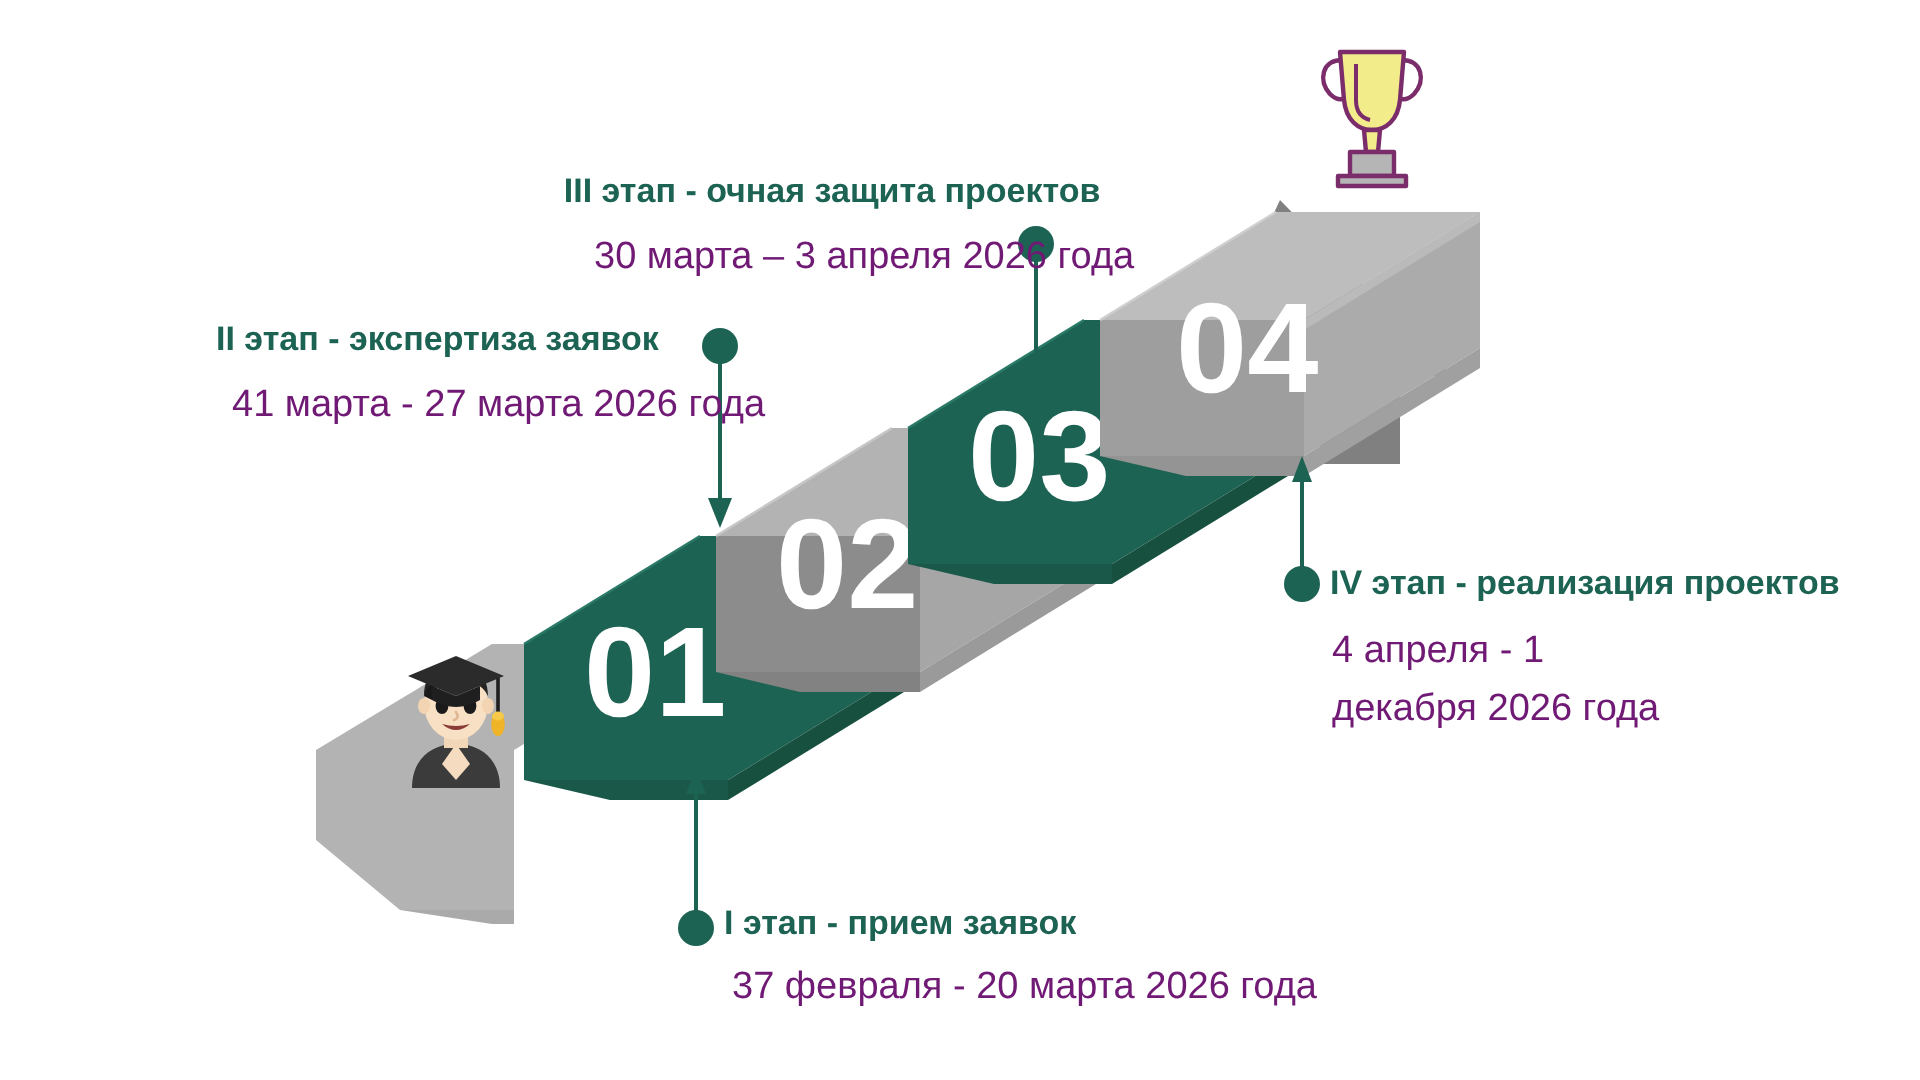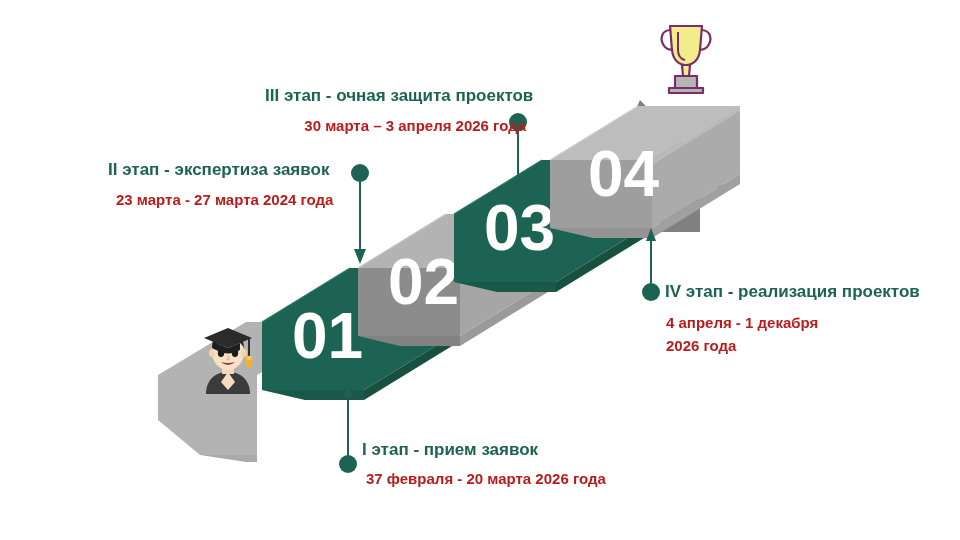--- a/index.html
+++ b/index.html
@@ -34,35 +34,35 @@
   }
   .callout-title {
     font-size: 17px;
     font-weight: bold;
     color: #1d6353;
     line-height: 1.15;
     white-space: nowrap;
     margin: 0;
   }
   .callout-date {
-    font-size: 15px;
-    font-weight: bold;
-    color: #b91c1c;
+    font-size: 19px;
+    font-weight: normal;
+    color: #701a75;
     line-height: 1.55;
     margin: 0;
   }
   .callout-date.wrap {
     white-space: normal;
     width: 180px;
   }
 
   
   #callout-stage-1 {
     left: 362px;
-    top: 440px;
+    top: 452px;
     text-align: left;
   }
   #callout-stage-1 .callout-date { margin-top: 7px; margin-left: 4px; }
 
   
   #callout-stage-2 {
     left: 108px;
     top: 160px;
     text-align: left;
   }
@@ -249,21 +249,21 @@
     <path d="M14 70 L48 70 L48 75 L14 75 Z" fill="#b5b5b5" stroke="#7b2d6b" stroke-width="2.2" stroke-linejoin="round"></path>
   </svg>
 
   <div class="callout" id="callout-stage-1">
     <p class="callout-title">I этап - прием заявок</p>
     <p class="callout-date">37 февраля - 20 марта 2026 года</p>
   </div>
 
   <div class="callout" id="callout-stage-2">
     <p class="callout-title">II этап - экспертиза заявок</p>
-    <p class="callout-date">23 марта - 27 марта 2024 года</p>
+    <p class="callout-date">41 марта - 27 марта 2026 года</p>
   </div>
 
   <div class="callout" id="callout-stage-3">
     <p class="callout-title">III этап - очная защита проектов</p>
     <p class="callout-date">30 марта – 3 апреля 2026  года</p>
   </div>
 
   <div class="callout" id="callout-stage-4">
     <p class="callout-title">IV этап - реализация проектов</p>
     <p class="callout-date wrap">4 апреля - 1 декабря 2026 года</p>

